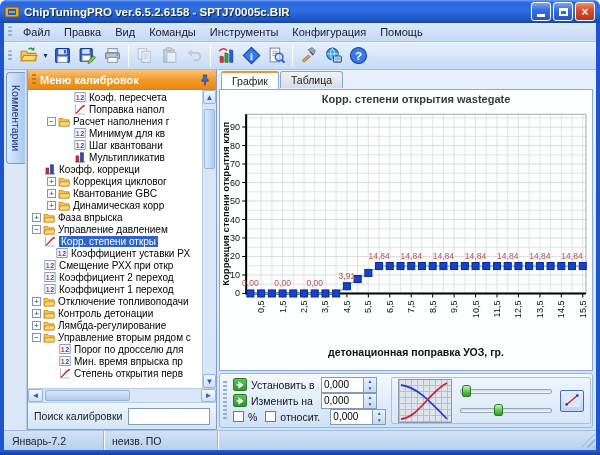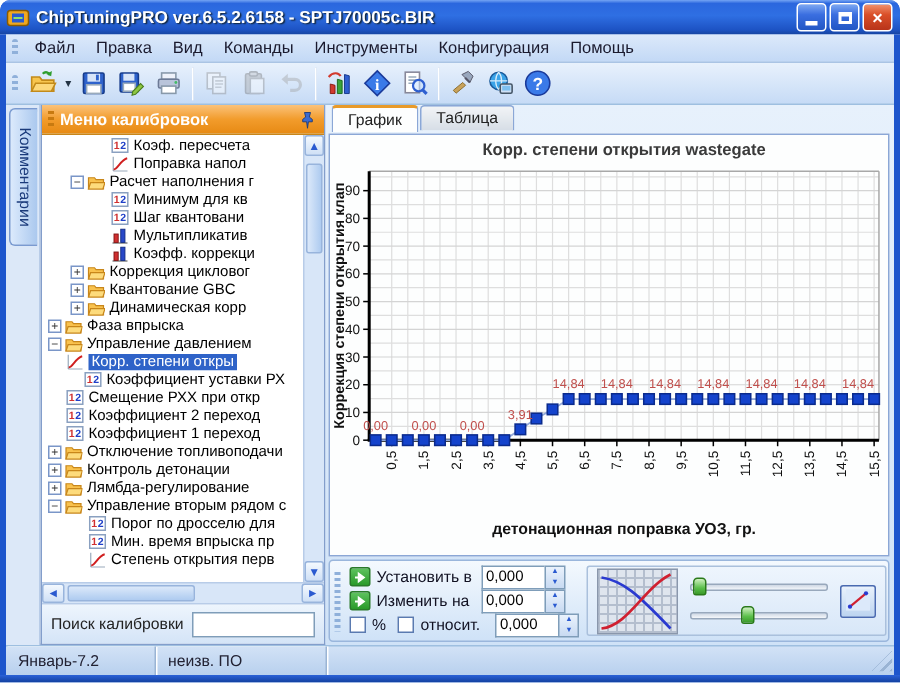--- a/index.html
+++ b/index.html
@@ -58,21 +58,21 @@
   .hscroll { height:14px; flex:none; display:flex; background:#d8e6f8; border-top:1px solid #b8cce8; }
   .hscroll .sbtn { width:15px; height:100%; }
   .hthumb { width:85px; margin:1px 2px; background:linear-gradient(180deg,#dce9fa,#aecbf0); border:1px solid #98b4dc; border-radius:2px; cursor:grab; }
   .hspace { flex:1; }
   
   .searchrow { height:27px; flex:none; display:flex; align-items:center; background:linear-gradient(180deg,#eef5fd,#d4e4f7); border-top:1px solid #b8cce8; padding:0 6px; gap:6px; }
   .slabel { color:#222; font-size:10.5px; white-space:nowrap; }
   .sinput { flex:1; height:17px; border:1px solid #7f9db9; background:#fff; font-size:10px; padding:0 2px; min-width:0; }
   
   .rightpanel { flex:1; display:flex; flex-direction:column; min-width:0; background:linear-gradient(180deg,#e7f1fc,#cfe2f7); padding:0 3px 2px 2px; }
-  .tabs { height:19px; flex:none; display:flex; align-items:flex-start; gap:1px; padding-left:2px; }
+  .tabs { height:19px; flex:none; display:flex; align-items:center; gap:1px; padding-left:2px; }
   .tab { padding:2px 10px 2px; font-size:10.5px; color:#222; border:1px solid #8ba7d6; border-bottom:none; border-radius:3px 3px 0 0; cursor:pointer;
     background:linear-gradient(180deg,#f2f4f6,#d6dde6); }
   .tab.active { background:#fdfefe; border-top:2px solid #e89a2a; font-weight:normal; position:relative; top:0; }
   .chartcard { flex:1; background:#fdfefe; border:1px solid #8ba7d6; min-height:0; }
   .chartcard svg { width:100%; height:100%; display:block; }
   
   .ctrlpanel { height:55px; flex:none; margin-top:2px; display:flex; align-items:center; background:linear-gradient(180deg,#f4f9fe,#cfe2f7); border:1px solid #9ab6dc; border-radius:3px; padding:3px 4px 3px 2px; gap:5px; }
   .grip3 { width:4px; height:40px; flex:none; background:repeating-linear-gradient(180deg,#8fb0da 0 2px,transparent 2px 4px); margin:0 1px; }
   .ctl-left { display:flex; flex-direction:column; justify-content:space-between; height:100%; }
   .ctl-row { display:flex; align-items:center; gap:4px; height:15px; }
@@ -301,21 +301,21 @@
                 <span class="tlabel">Шаг квантовани</span>
               </div>
               <div class="trow" style="padding-left: 46px;">
                 <span class="ticn"><svg viewBox="0 0 12 12">
                     <path d="M1 11h10" stroke="#444" stroke-width=".8"></path>
                     <rect x="2" y="5" width="2.8" height="5.6" fill="#d03030" stroke="#801010" stroke-width=".6"></rect>
                     <rect x="6.5" y="1.8" width="2.8" height="8.8" fill="#2848c8" stroke="#102a80" stroke-width=".6"></rect>
                   </svg></span>
                 <span class="tlabel">Мультипликатив</span>
               </div>
-              <div class="trow" style="padding-left: 46px;">
+              <div class="trow" style=" margin-left: 16px;">
                 <span class="ticn"><svg viewBox="0 0 12 12">
                     <path d="M1 11h10" stroke="#444" stroke-width=".8"></path>
                     <rect x="2" y="5" width="2.8" height="5.6" fill="#d03030" stroke="#801010" stroke-width=".6"></rect>
                     <rect x="6.5" y="1.8" width="2.8" height="8.8" fill="#2848c8" stroke="#102a80" stroke-width=".6"></rect>
                   </svg></span>
                 <span class="tlabel">Коэфф. коррекци</span>
               </div>
               <div class="trow" style="padding-left: 19px;">
                 <span class="exp">+</span>
                 <span class="ticn"><svg viewBox="0 0 12 12">

